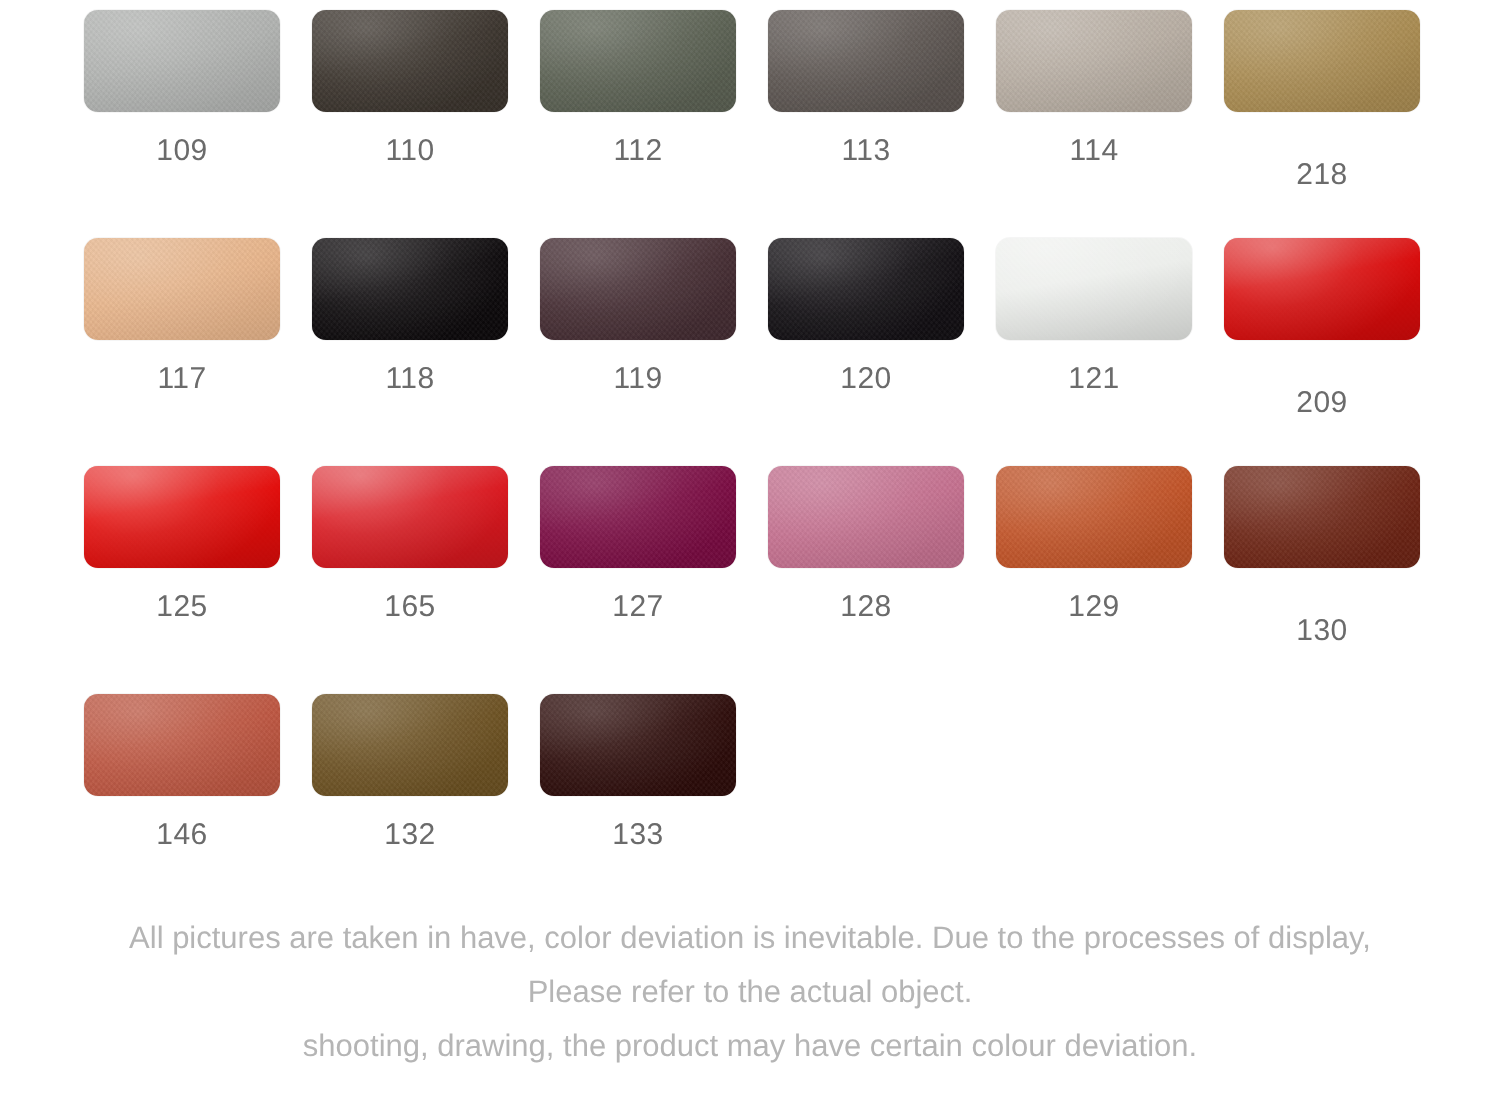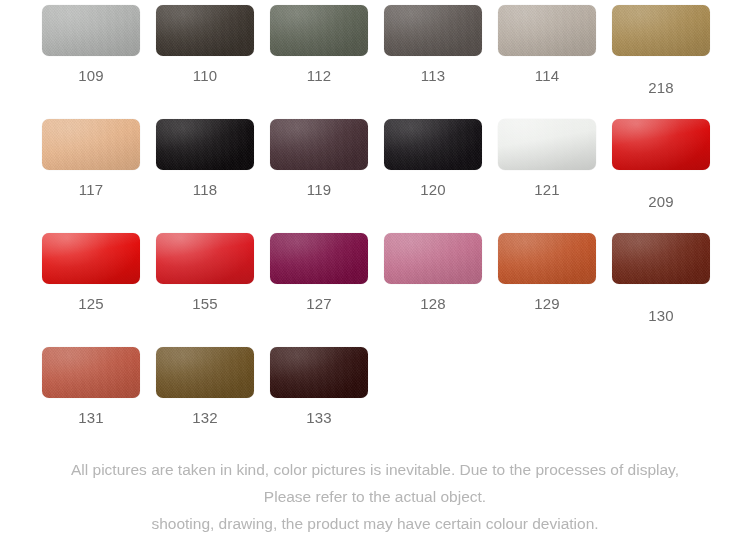--- a/index.html
+++ b/index.html
@@ -163,51 +163,51 @@
       <div class="swatch-cell">
         <div class="swatch-chip glossy" style="background-color: rgb(216, 11, 11);"></div>
         <div class="swatch-label">209</div>
       </div>
       <div class="swatch-cell">
         <div class="swatch-chip glossy" style="background-color: rgb(226, 13, 11);"></div>
         <div class="swatch-label">125</div>
       </div>
       <div class="swatch-cell">
         <div class="swatch-chip glossy" style="background-color: rgb(217, 24, 31);"></div>
-        <div class="swatch-label">155</div>
+        <div class="swatch-label">165</div>
       </div>
       <div class="swatch-cell">
         <div class="swatch-chip" style="background-color: rgb(122, 11, 66);"></div>
         <div class="swatch-label">127</div>
       </div>
       <div class="swatch-cell">
         <div class="swatch-chip" style="background-color: rgb(196, 112, 143);"></div>
         <div class="swatch-label">128</div>
       </div>
       <div class="swatch-cell">
         <div class="swatch-chip" style="background-color: rgb(193, 83, 39);"></div>
         <div class="swatch-label">129</div>
       </div>
       <div class="swatch-cell">
         <div class="swatch-chip" style="background-color: rgb(109, 36, 20);"></div>
         <div class="swatch-label">130</div>
       </div>
       <div class="swatch-cell">
         <div class="swatch-chip" style="background-color: rgb(189, 86, 65);"></div>
-        <div class="swatch-label">131</div>
+        <div class="swatch-label">146</div>
       </div>
       <div class="swatch-cell">
         <div class="swatch-chip" style="background-color: rgb(108, 81, 34);"></div>
         <div class="swatch-label">132</div>
       </div>
       <div class="swatch-cell">
         <div class="swatch-chip" style="background-color: rgb(45, 12, 10);"></div>
         <div class="swatch-label">133</div>
       </div>
     </div>
 
   <div class="disclaimer">
-    <span class="disclaimer-line">All pictures are taken in kind, color pictures is inevitable. Due to the processes of display,</span>
+    <span class="disclaimer-line">All pictures are taken in have, color deviation is inevitable. Due to the processes of display,</span>
     <span class="disclaimer-line">Please refer to the actual object.</span>
     <span class="disclaimer-line">shooting, drawing, the product may have certain colour deviation.</span>
   </div>
 
 </div>
 
 </body></html>

